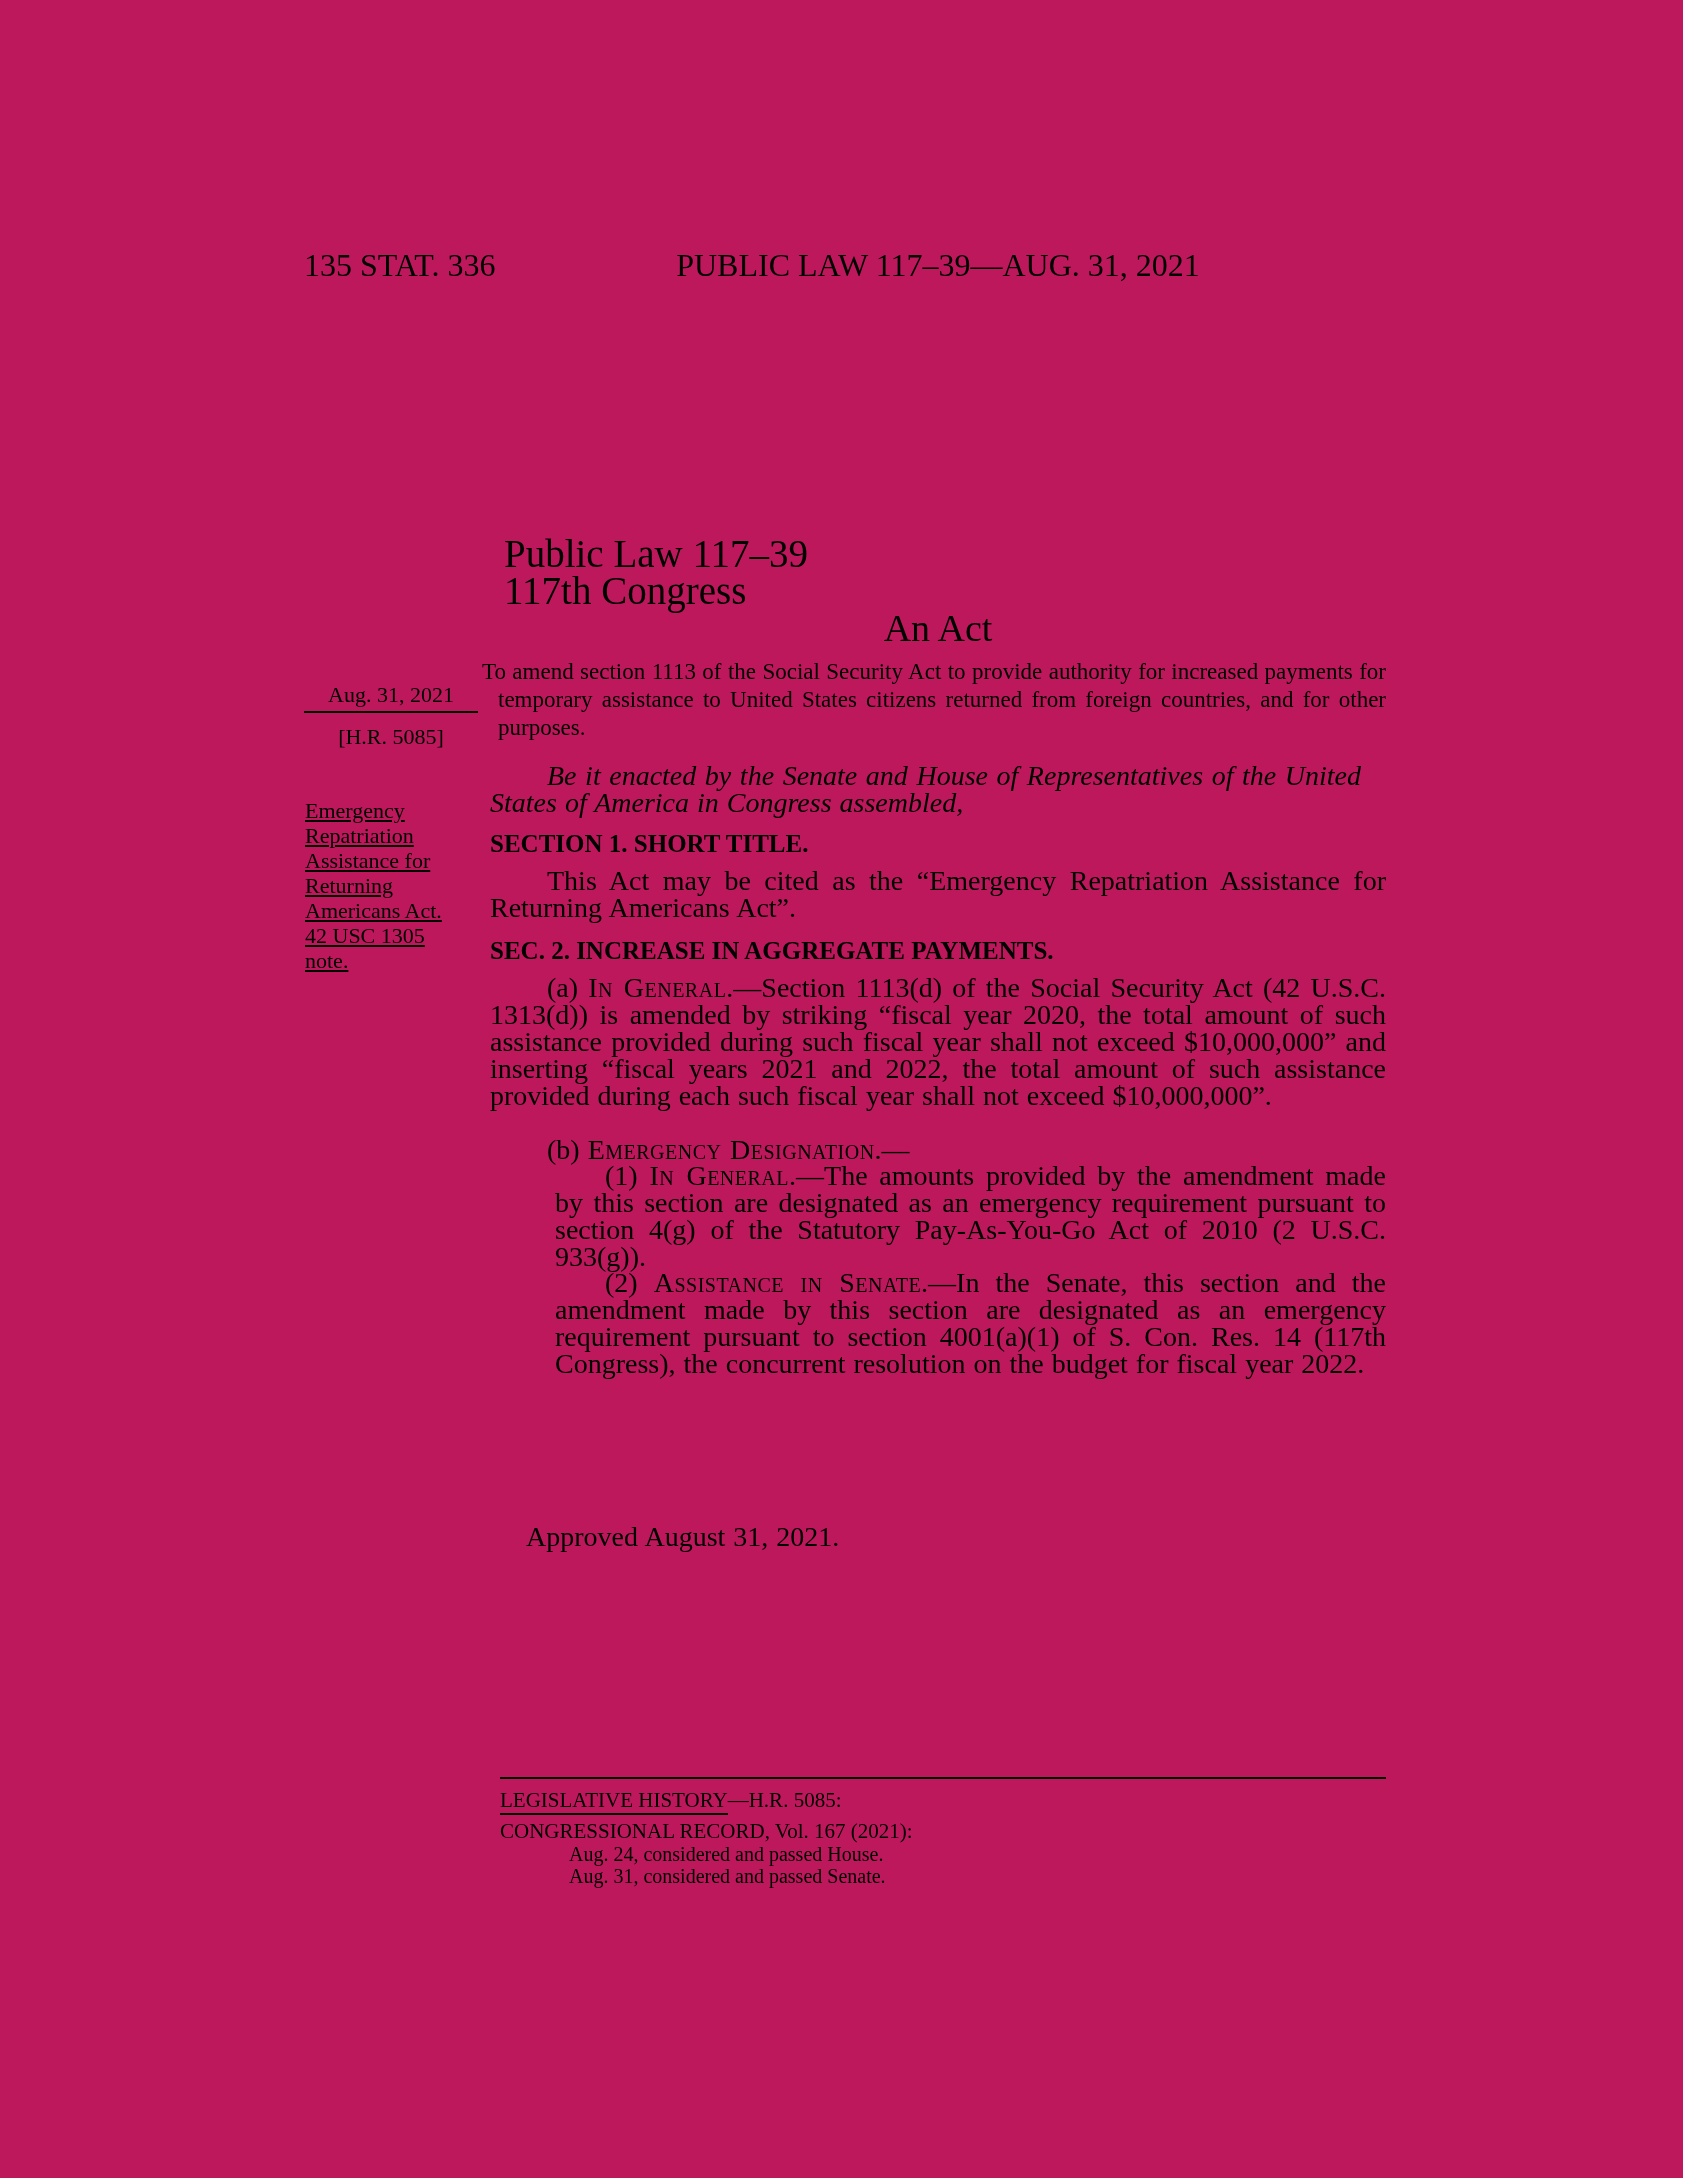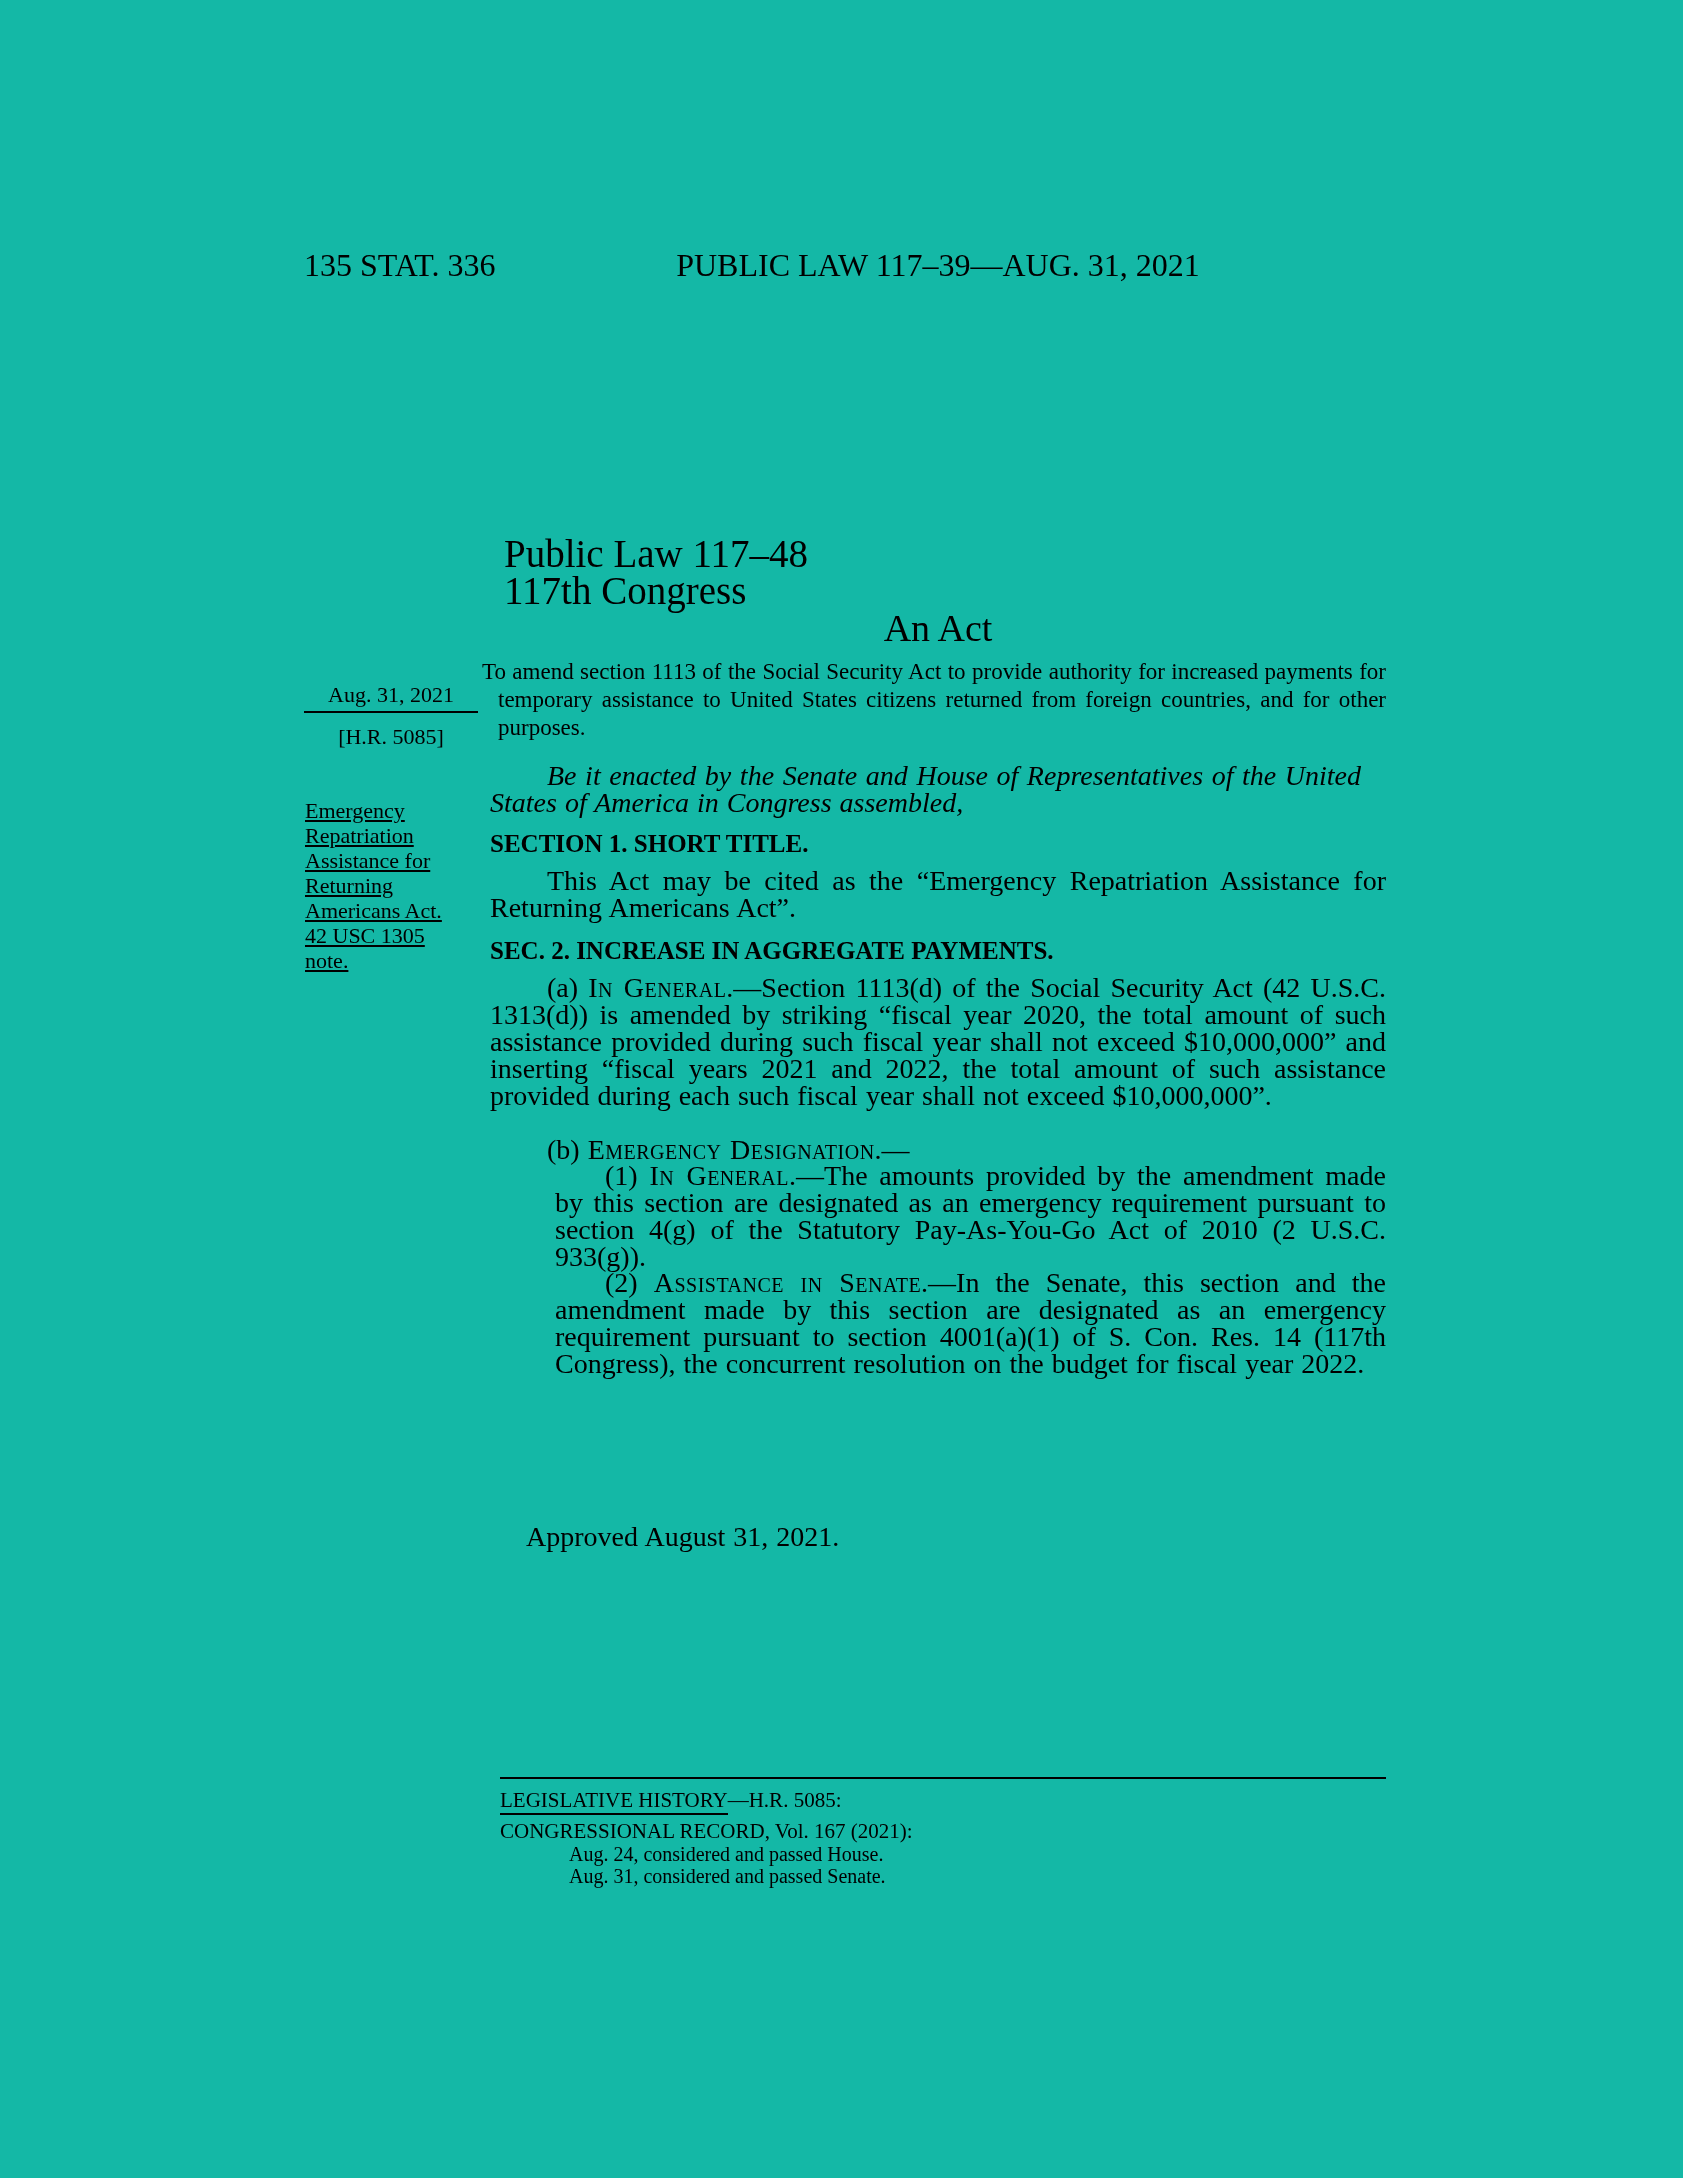--- a/index.html
+++ b/index.html
@@ -1,17 +1,17 @@
 <!DOCTYPE html>
 <html><head>
 <meta charset="utf-8">
 <style>
   html,body { margin:0; padding:0; background:#e8e8e8; }
   .page {
-    position:relative; width:1683px; height:2178px; background:#14b8a6;
+    position:relative; width:1683px; height:2178px; background:#be185d;
     font-family:"Liberation Serif", serif; color:#000; margin:0 auto; overflow:hidden;
   }
   .abs { position:absolute; }
 
   
   .stat-no  { left:304px; top:249px; font-size:32px; line-height:32px; white-space:nowrap; }
   .law-line { left:490px; top:249px; width:896px; text-align:center; font-size:32px; line-height:32px; white-space:nowrap; }
 
   
   .law-title { left:504px; top:535px; font-size:39px; line-height:37px; }
@@ -53,21 +53,21 @@
 </style>
 </head>
 <body>
 
 <div class="page">
 
   <div class="abs stat-no">135 STAT. 336</div>
   <div class="abs law-line">PUBLIC LAW 117–39—AUG. 31, 2021</div>
 
   <div class="abs law-title">
-    <div>Public Law 117–48</div>
+    <div>Public Law 117–39</div>
     <div>117th Congress</div>
   </div>
 
   <div class="abs an-act">An Act</div>
 
   <div class="abs preamble">To amend section 1113 of the Social Security Act to provide authority for increased payments for temporary assistance to United States citizens returned from foreign countries, and for other purposes.</div>
 
   <div class="abs margin-date">
     <div class="date">Aug. 31, 2021</div>
     <div class="bill">[H.R. 5085]</div>

